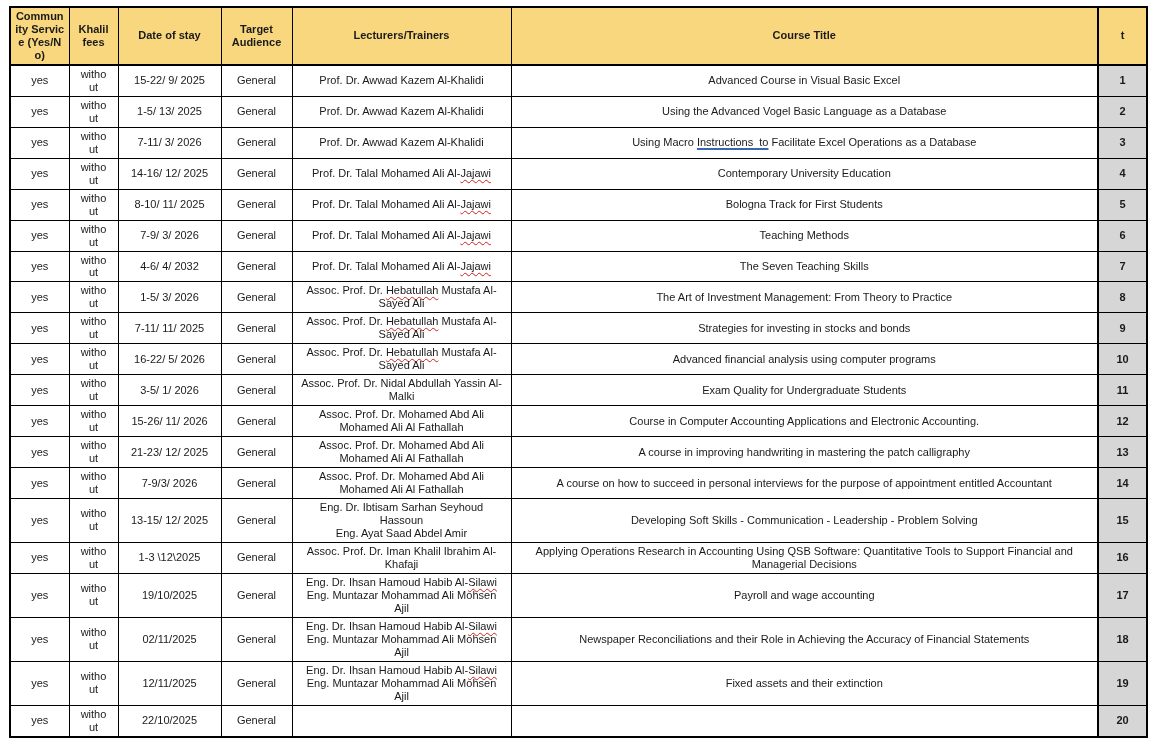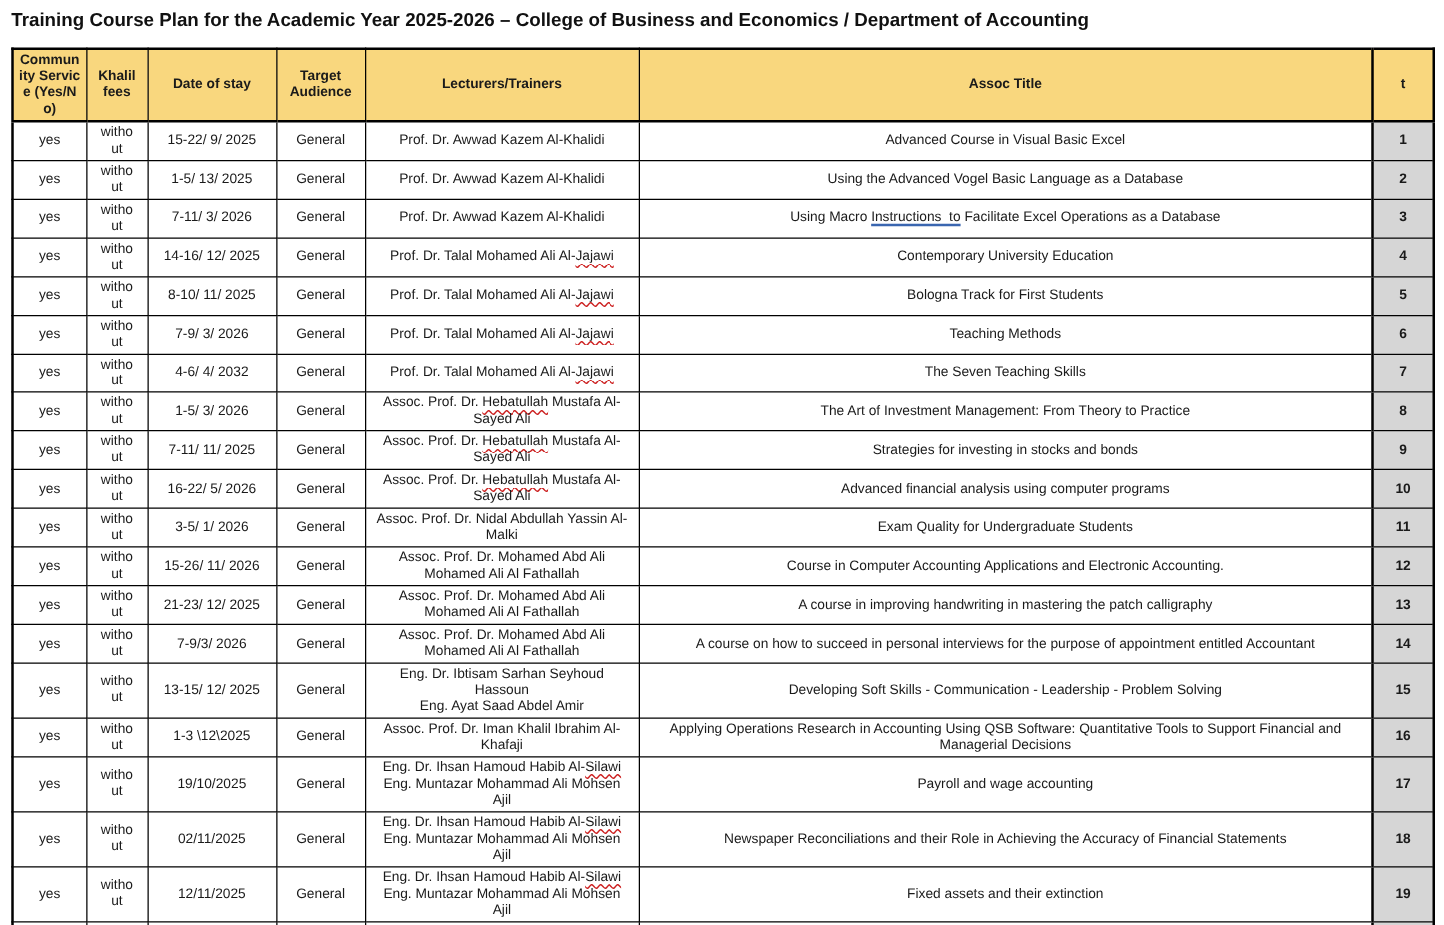--- a/index.html
+++ b/index.html
@@ -41,40 +41,39 @@
     text-decoration-color:var(--grammar-color,#3a66b0);
     text-decoration-thickness:1.5px; text-underline-offset:2px;
     white-space:pre-wrap;
   }
   .t-seg { white-space:pre-wrap; }
 </style>
 </head>
 <body>
 
 <div class="page">
-  <h1 class="doc-title">Training Course Plan for the Academic Year 2025-2026 – College of Business and Economics / Department of Accounting</h1>
 
   <table class="plan-table">
     <colgroup>
       <col style="width:59px">
       <col style="width:49px">
       <col style="width:103px">
       <col style="width:71px">
       <col style="width:219px">
       <col style="width:587px">
       <col style="width:49px">
     </colgroup>
     <thead>
       <tr>
         <th class="h-service">Community Service (Yes/No)</th>
         <th class="h-fees">Khalil fees</th>
         <th class="h-date">Date of stay</th>
         <th class="h-aud">Target Audience</th>
         <th class="h-lect">Lecturers/Trainers</th>
-        <th class="h-title">Assoc Title</th>
+        <th class="h-title">Course Title</th>
         <th class="h-num">t</th>
       </tr>
     </thead>
     <tbody>
         <tr>
           <td class="c-service">yes</td>
           <td class="c-fees">without</td>
           <td class="c-date">15-22/ 9/ 2025</td>
           <td class="c-aud">General</td>
           <td class="c-lect">

